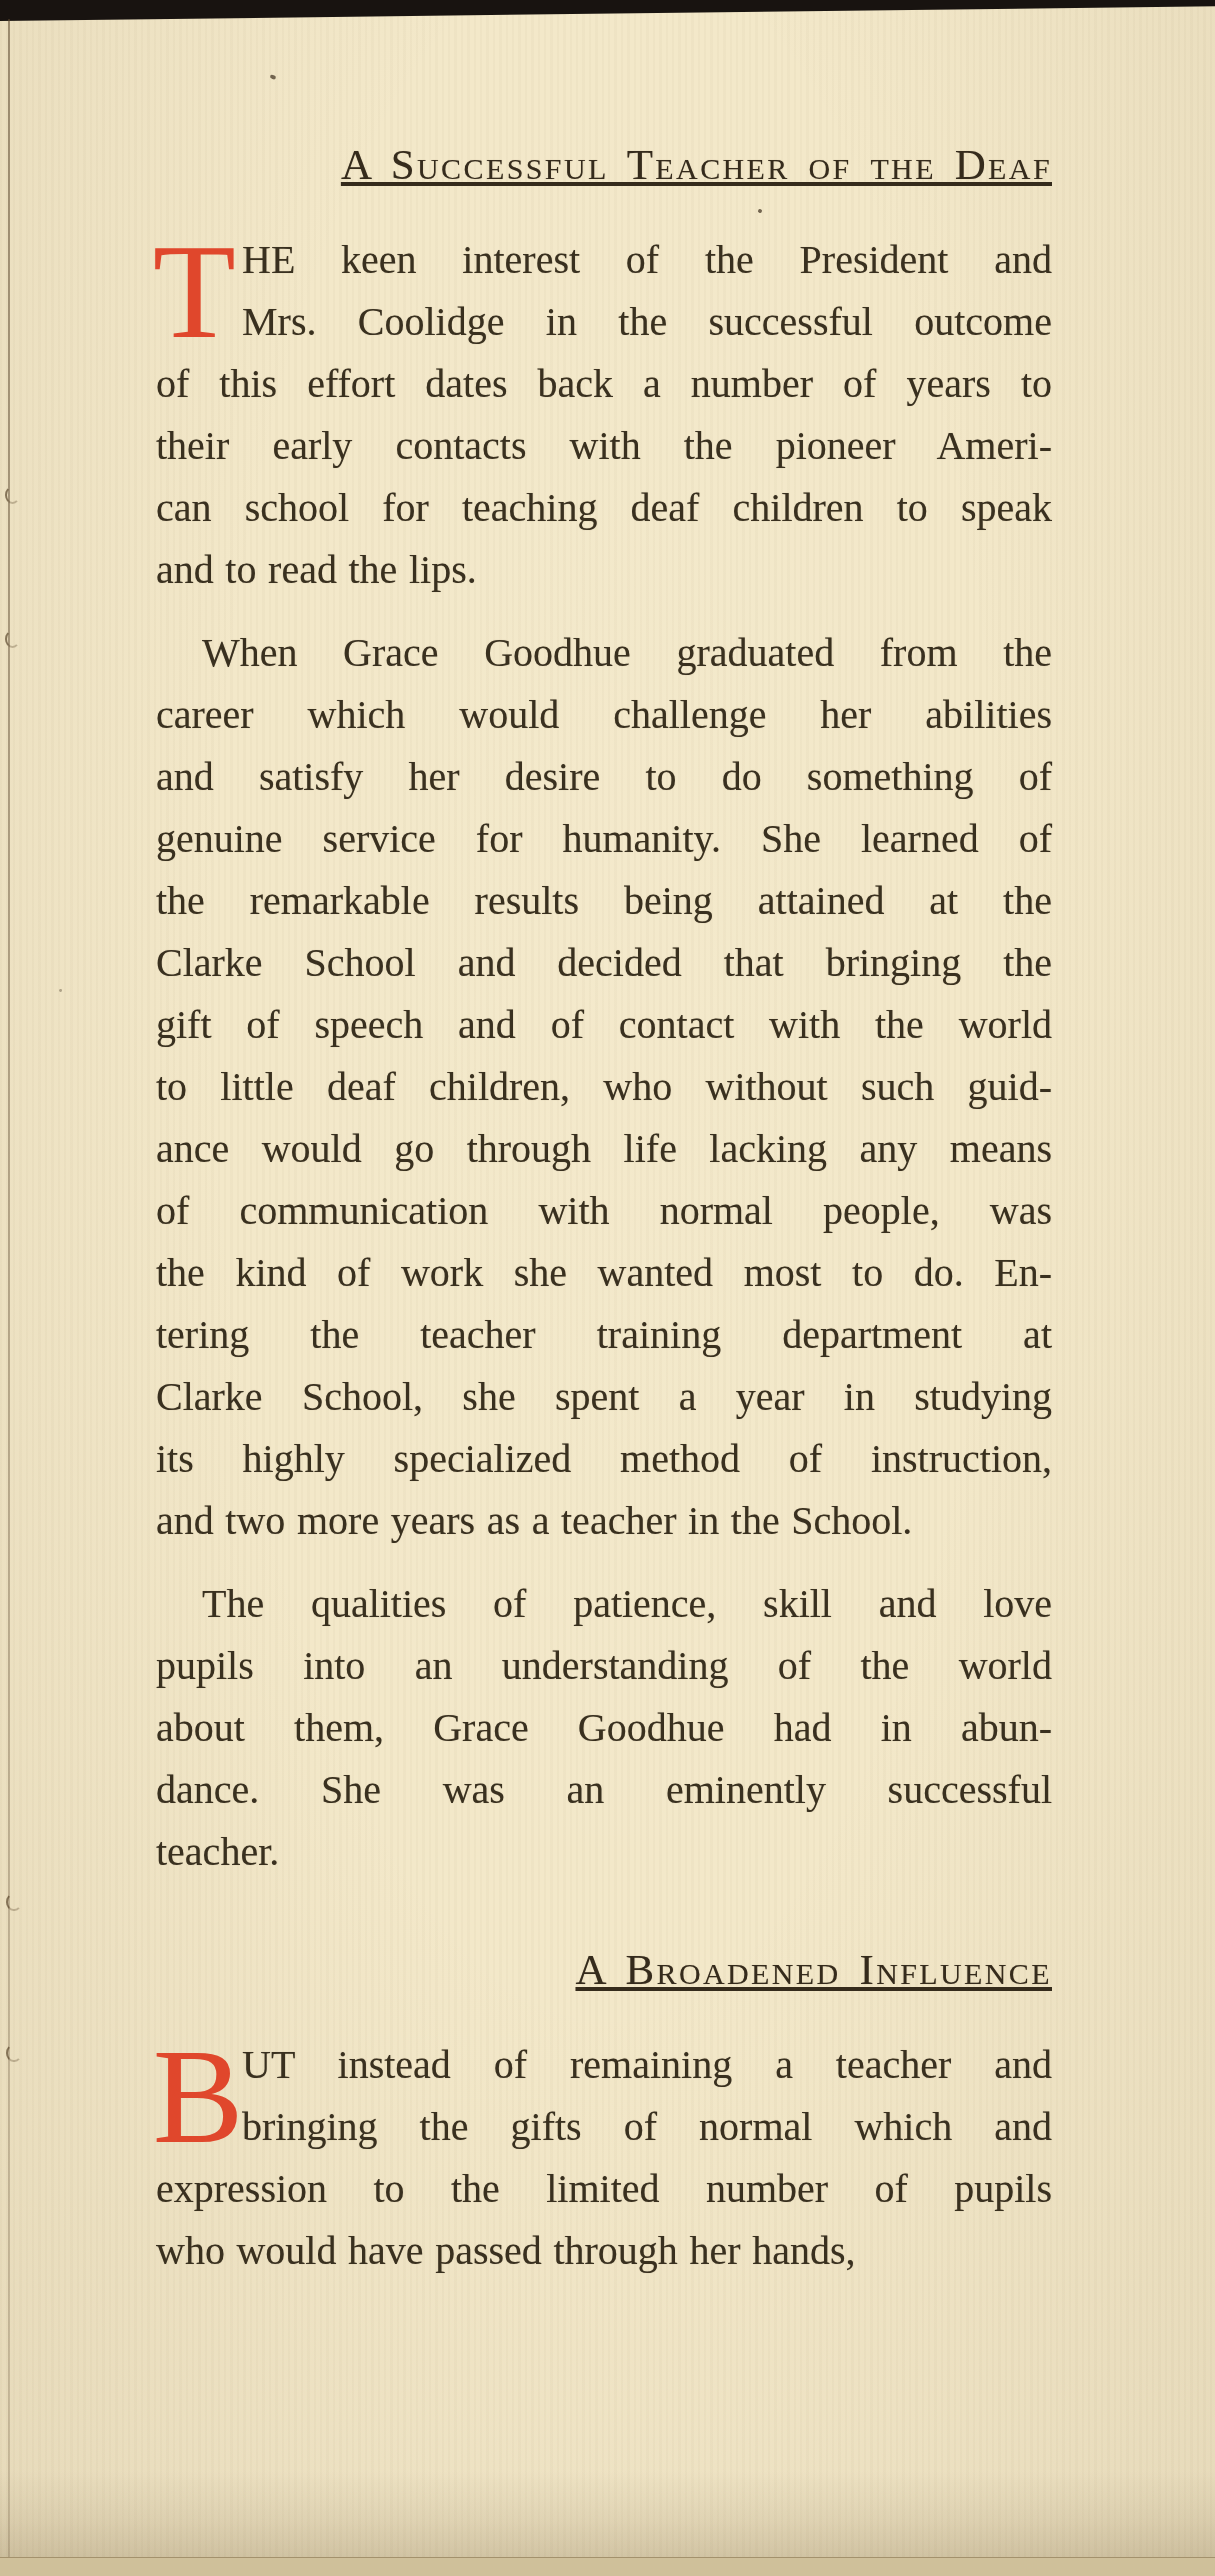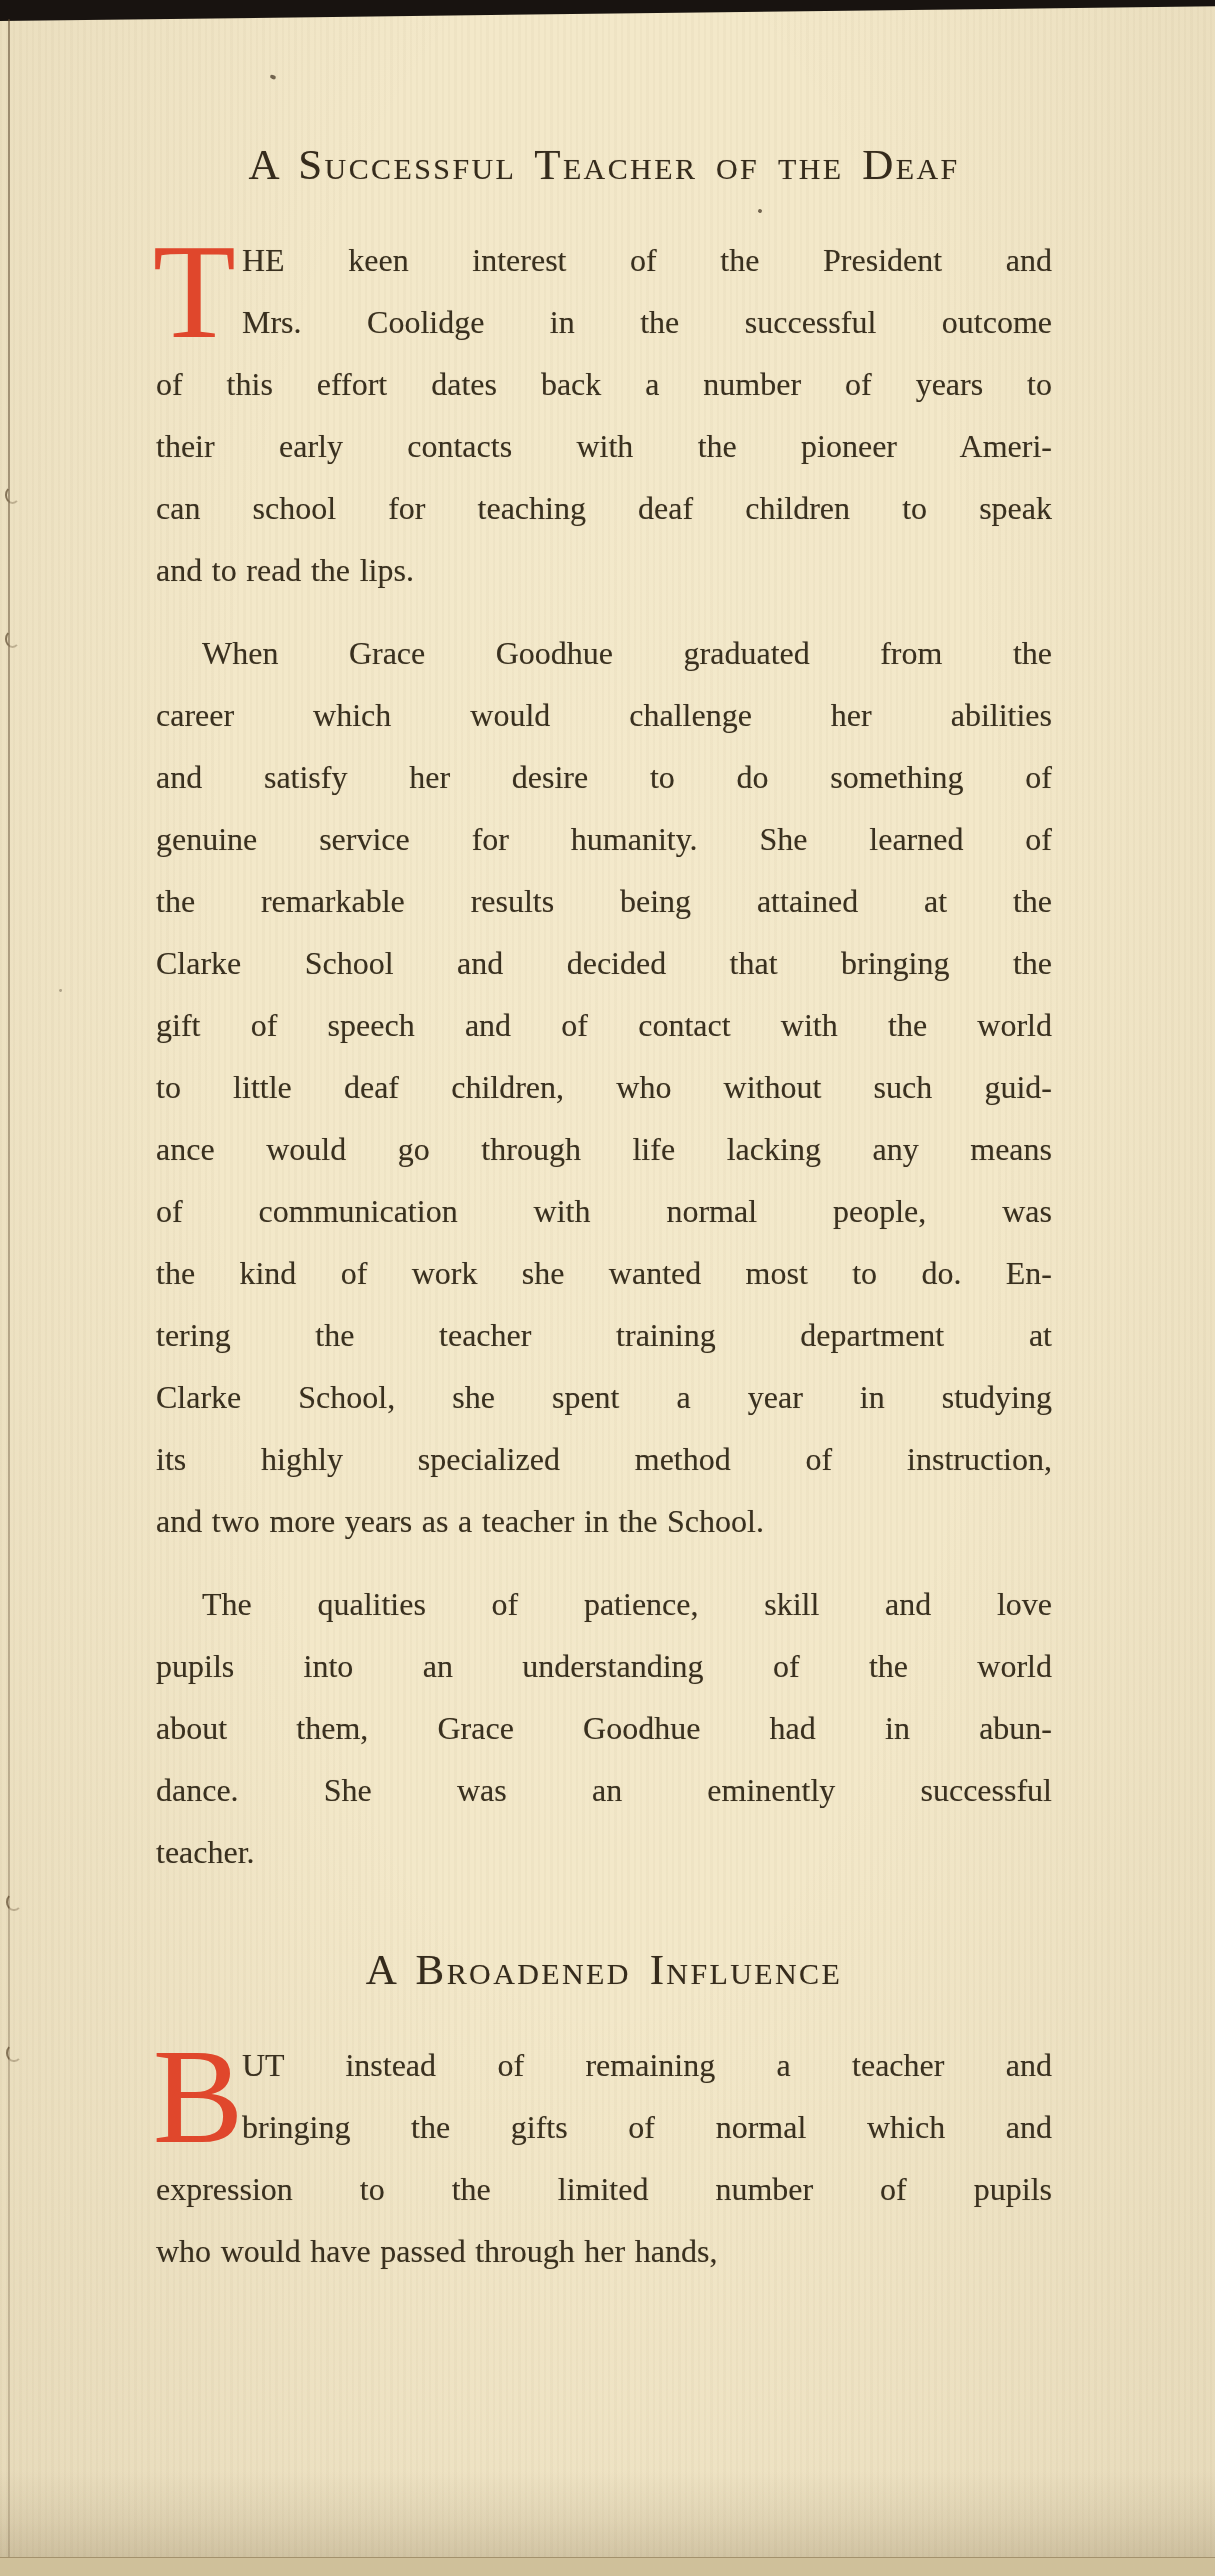--- a/index.html
+++ b/index.html
@@ -51,29 +51,30 @@
   .text-block {
     position:absolute; left:156px; top:136px; width:896px;
     color:#39301f;
     text-shadow:0 0 0.8px rgba(56,44,30,0.35);
   }
   h1.heading, h2.heading {
     font-variant:small-caps;
     font-weight:normal;
     font-size:43px; line-height:58px;
     letter-spacing:2.4px; word-spacing:5.6px;
-    text-align:center;
+    text-align:right;
     margin:0 0 35px 0;
     color:#352b1c;
+    text-decoration:underline;
   }
   h2.heading { margin-top:58px; }
 
   .para { position:relative; margin:0 0 21px 0; }
   .line {
-    font-size:32px; line-height:62px;
+    font-size:40px; line-height:62px;
     word-spacing:1.6px;
     text-align:justify; text-align-last:justify;
     white-space:normal;
   }
   .line.last { text-align-last:left; }
   .line.dc   { padding-left:86px; }
   .line.first-indent { text-indent:46px; }
   .dropcap {
     position:absolute; left:-3.2px; top:-5.6px;
     font-size:136px; line-height:1;

